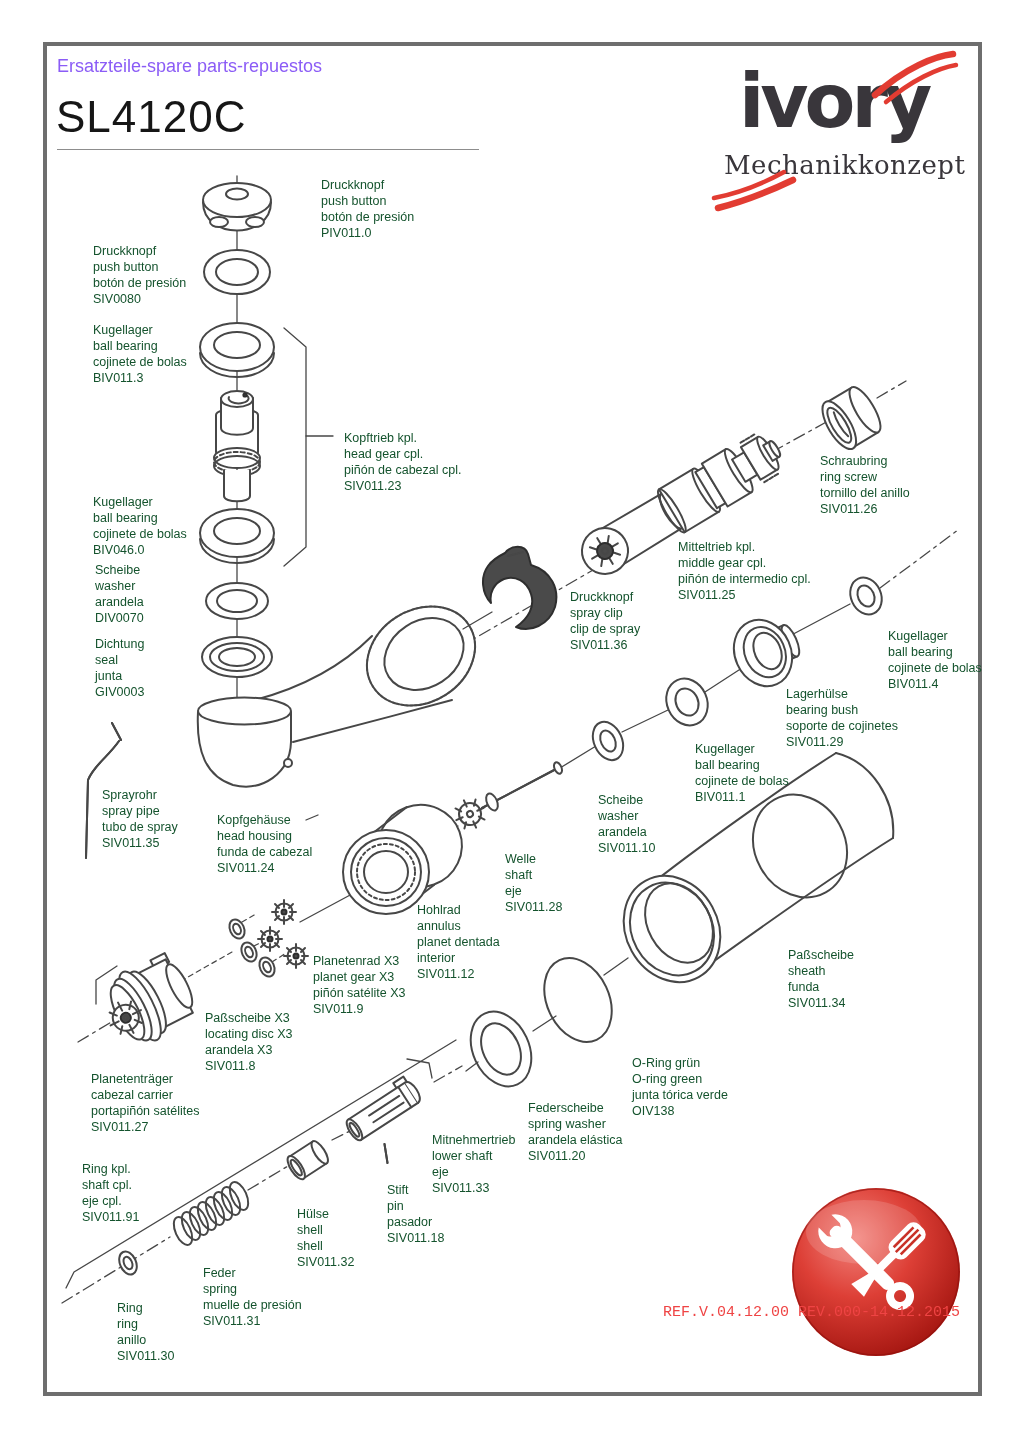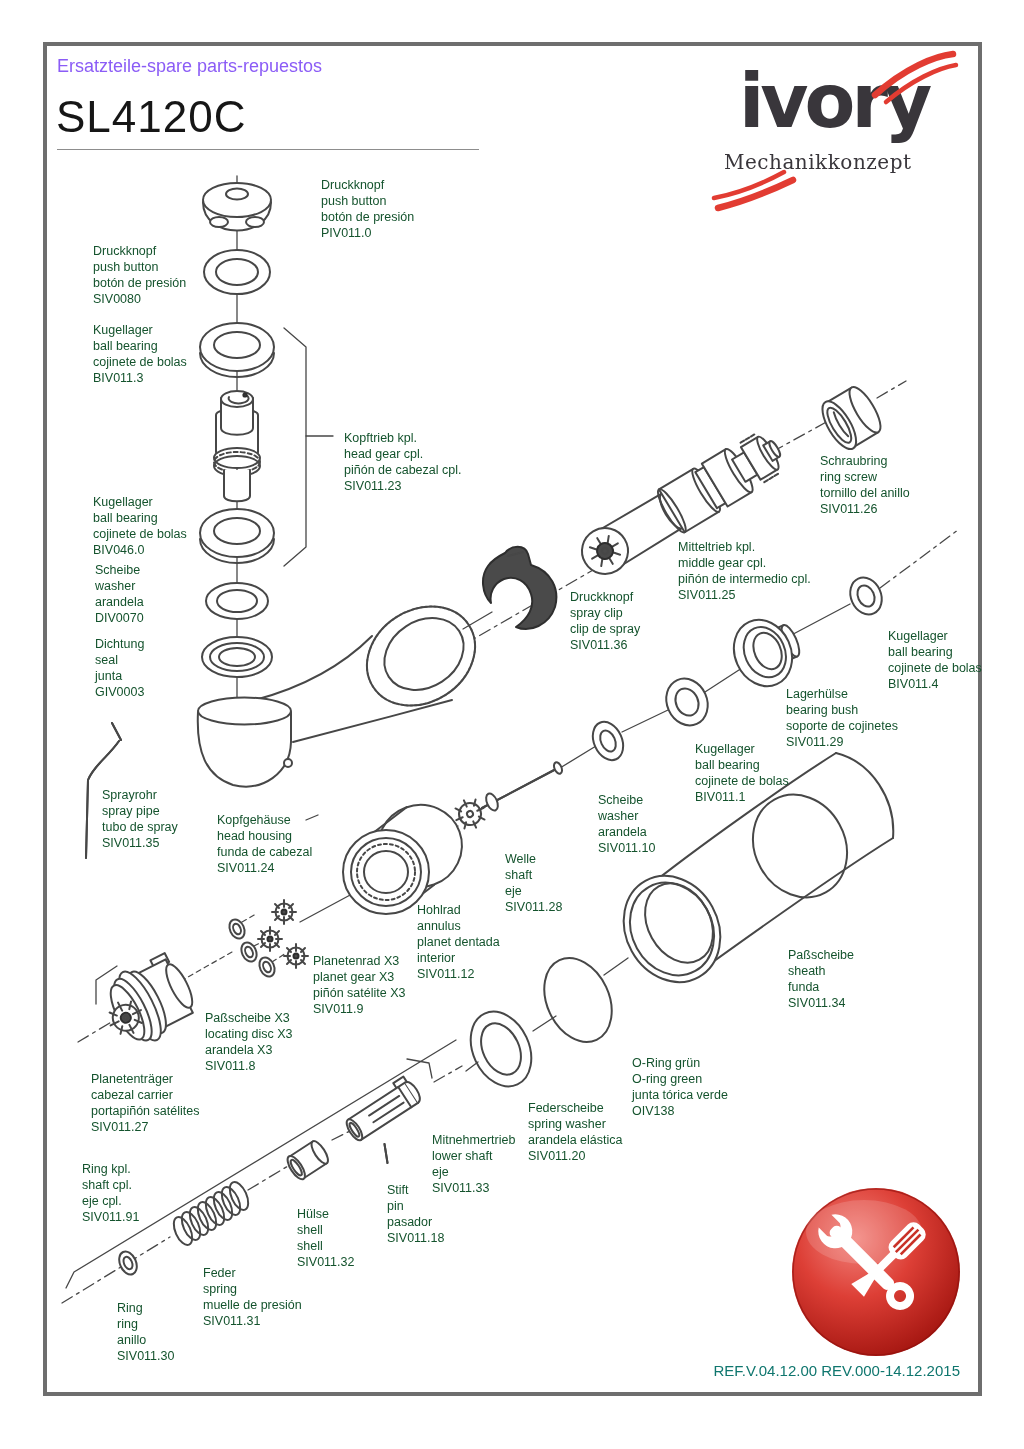--- a/index.html
+++ b/index.html
@@ -5,25 +5,25 @@
   html,body{margin:0;padding:0;}
   body{width:1024px;height:1449px;background:#ffffff;position:relative;
        font-family:"Liberation Sans",sans-serif;color:#2d2d2d;overflow:hidden;}
   .sheet{position:absolute;left:43px;top:42px;width:939px;height:1354px;
          border:4px solid #6e6e6e;background:#ffffff;box-sizing:border-box;z-index:0;}
   .subtitle{position:absolute;left:57px;top:56px;font-size:18px;color:#8b5cf6;z-index:2;text-align:right;}
   .model{position:absolute;left:56px;top:92px;font-size:44px;color:#161616;letter-spacing:1px;z-index:2;}
   .model-rule{position:absolute;left:57px;top:149px;width:422px;height:1px;background:#8d8d8d;z-index:2;}
   .brand{position:absolute;left:726px;top:64px;font-size:74px;font-weight:bold;color:#39363b;
          letter-spacing:-4px;font-family:"DejaVu Sans",sans-serif;z-index:2;line-height:1;margin-left:13px;}
-  .tagline{position:absolute;left:724px;top:150px;font-size:20px;color:#39363b;
+  .tagline{position:absolute;left:724px;top:150px;font-size:26px;color:#39363b;
            font-family:"DejaVu Serif",serif;letter-spacing:0.5px;z-index:2;}
   .part-label{position:absolute;font-size:12.5px;line-height:16px;color:#14532d;
               white-space:pre-line;z-index:3;}
-  .footer-ref{position:absolute;right:64px;top:1362px;font-size:15px;color:#0f766e;z-index:3;}
+  .footer-ref{position:absolute;right:64px;top:1304px;font-size:15px;color:#ef4444;z-index:3;font-family:Liberation Mono, monospace;}
   #diagram{position:absolute;left:0;top:0;z-index:1;pointer-events:none;}
   #logo-accents{position:absolute;left:690px;top:40px;z-index:2;pointer-events:none;}
   #badge{position:absolute;left:790px;top:1186px;z-index:2;}
   #diagram path,#diagram ellipse,#diagram circle,#diagram line,#diagram polyline,#diagram rect{
      fill:none;stroke:#474747;stroke-width:2;stroke-linecap:round;stroke-linejoin:round;}
   #diagram .wf{fill:#ffffff;}
   #diagram .dk{fill:#4a4a4a;stroke:#2e2e2e;}
   #diagram .thin{stroke-width:1.3;}
   #diagram .dash{stroke-dasharray:12 5 3 5;stroke-width:1.3;}
   #diagram .dash2{stroke-dasharray:5 4;stroke-width:1.2;}

